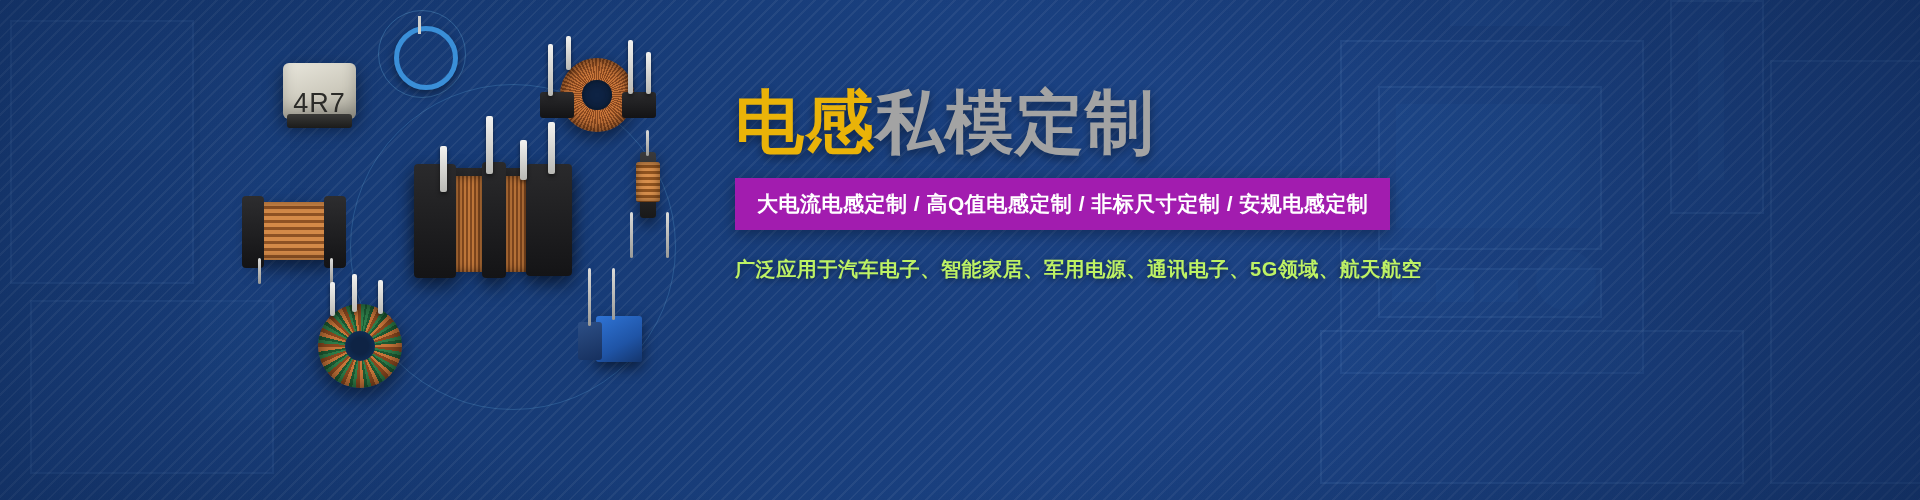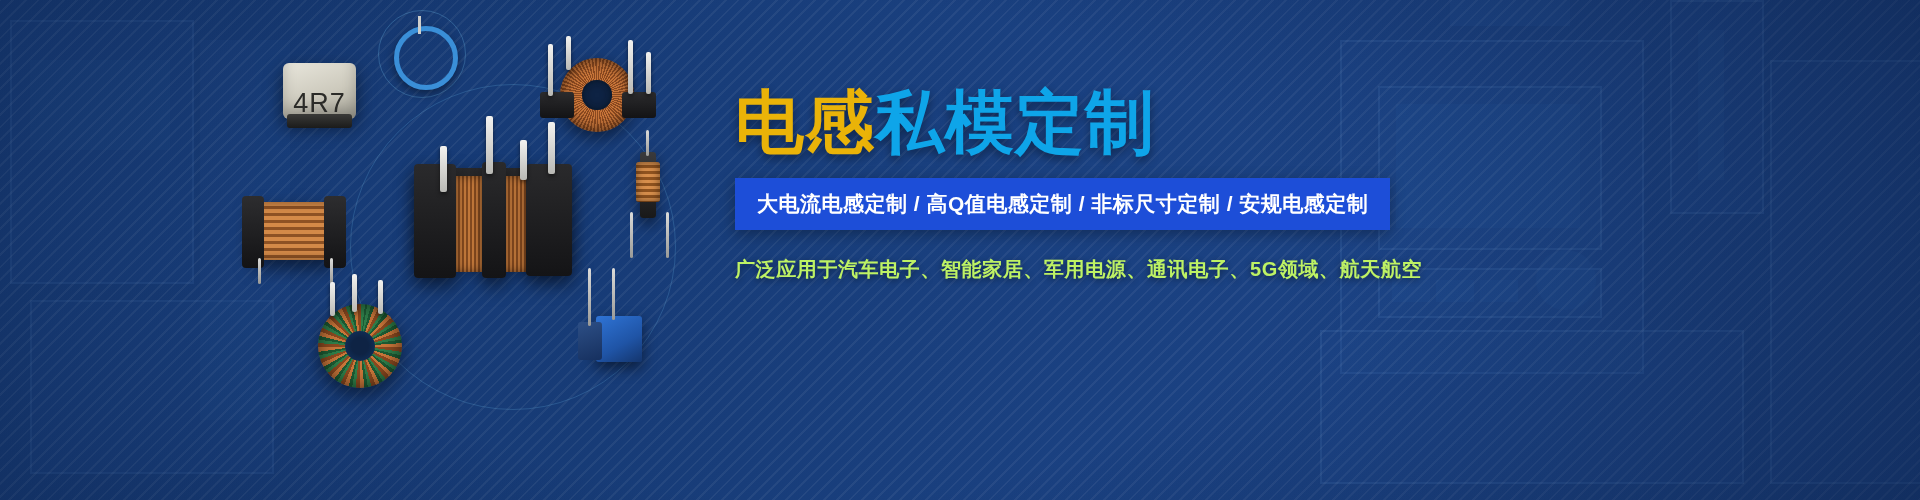--- a/index.html
+++ b/index.html
@@ -102,24 +102,24 @@
   .copyblock{position:absolute;left:735px;top:78px;width:1000px;}
   .eyebrow{
     font-size:19px;letter-spacing:3.4px;color:rgba(205,222,245,.62);
     font-family:"Liberation Sans",sans-serif;white-space:nowrap;
   }
   .headline{
     margin-top:10px;font-size:69px;line-height:1.02;font-weight:700;
     white-space:nowrap;letter-spacing:1px;
   }
   .h-white{color:#eab308;text-shadow:0 4px 10px rgba(0,0,0,.40);}
-  .h-gold{color:#0ea5e9;text-shadow:0 4px 10px rgba(0,0,0,.40);}
+  .h-gold{color:#a3a3a3;text-shadow:0 4px 10px rgba(0,0,0,.40);}
 
   .servicebar{
-    margin-top:20px;display:inline-block;background:#1d4ed8;
+    margin-top:20px;display:inline-block;background:#a21caf;
     padding:12px 22px;white-space:nowrap;
     box-shadow:0 4px 14px rgba(0,0,0,.30);
   }
   .servicebar .txt{color:#fff;font-size:21px;font-weight:700;letter-spacing:.5px;}
 
   .tagline{
     margin-top:26px;color:#bef264;font-size:20px;font-weight:700;
     letter-spacing:.6px;white-space:nowrap;text-shadow:0 2px 6px rgba(0,0,0,.45);
   }
 </style>

